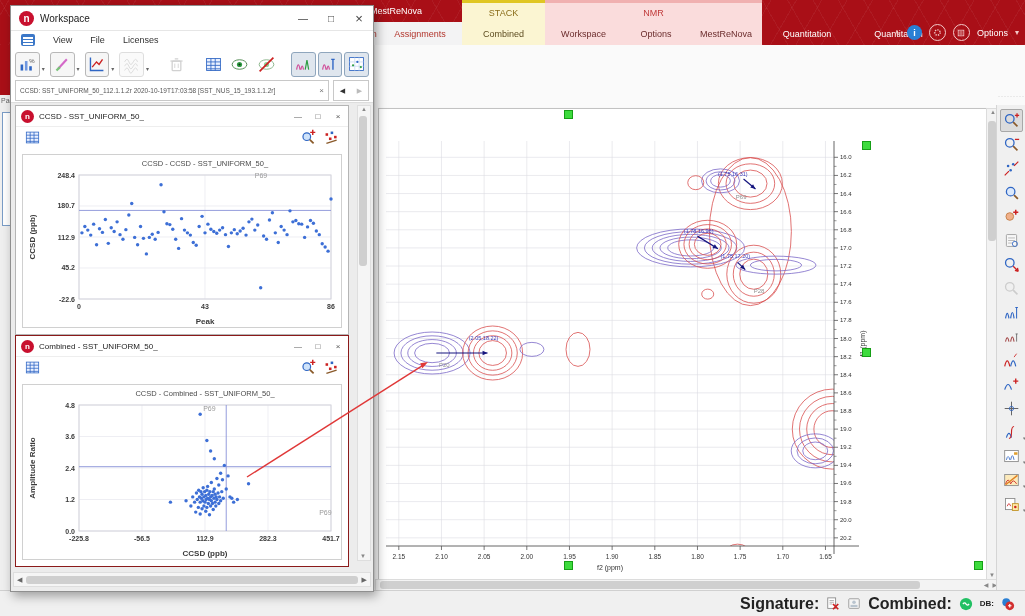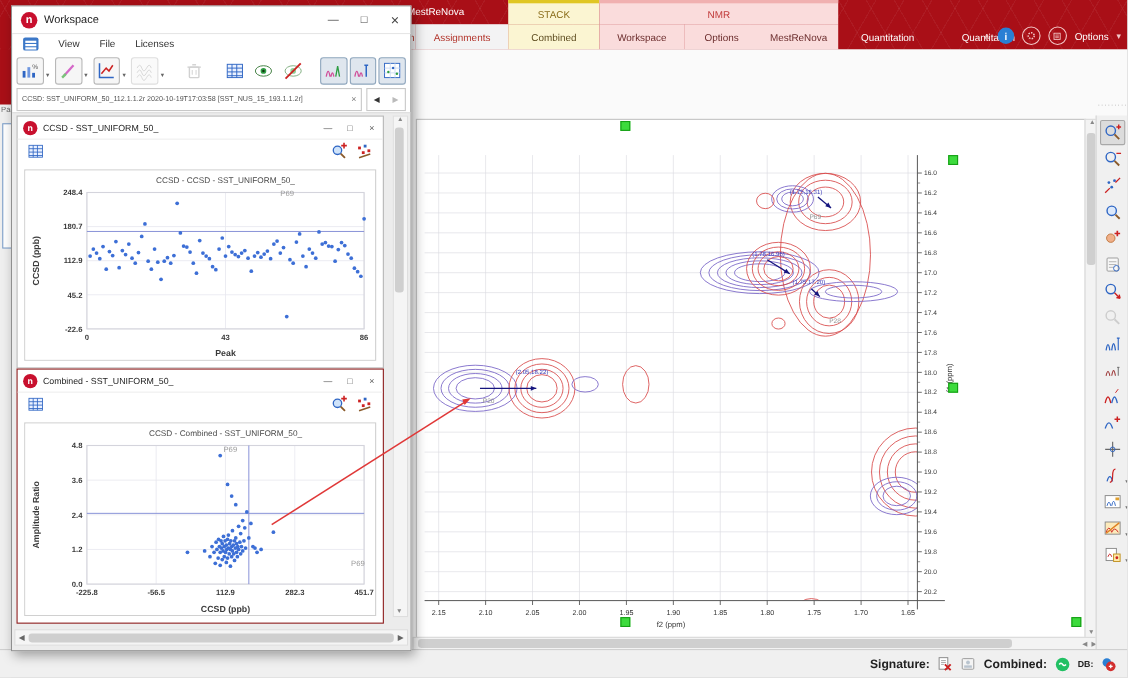--- a/index.html
+++ b/index.html
@@ -43,21 +43,21 @@
   .handle{position:absolute;width:7px;height:7px;background:#3ddb3d;border:1px solid #169e16;z-index:3;}
   
   .rtools{position:absolute;right:0;top:105px;width:28px;height:485px;background:#f0f0f0;border-left:1px solid #d5d5d5;z-index:2;display:flex;flex-direction:column;align-items:center;padding-top:4px;gap:1px;}
   .rtool{width:21px;height:21px;display:flex;align-items:center;justify-content:center;border:1px solid transparent;border-radius:2px;position:relative;}
   .rtool svg{width:17px;height:17px;}
   .rtool.sel{background:#dcdcdc;border-color:#a8a8a8;}
   .rtool.dis{opacity:.4;}
   .rtool .dd{position:absolute;right:-4px;bottom:2px;font-size:5px;color:#777;}
   
   .statusbar{position:absolute;left:0;bottom:0;width:1025px;height:26px;background:#f0f0f0;border-top:1px solid #d0d0d0;z-index:2;display:flex;align-items:center;justify-content:flex-end;gap:7px;padding-right:10px;box-sizing:border-box;}
-  .statusbar .lbl{font-size:11px;font-weight:bold;color:#222;}
+  .statusbar .lbl{font-size:16px;font-weight:bold;color:#222;}
   .statusbar svg{width:14px;height:14px;}
   
   .wsw{position:absolute;left:10px;top:5px;width:362px;height:585px;background:#fff;border:1px solid #8f8f8f;box-shadow:3px 4px 10px rgba(0,0,0,.35);z-index:5;}
   .ws-title{position:absolute;left:0;top:0;right:0;height:24px;background:#fff;border-bottom:1px solid #e6e6e6;display:flex;align-items:center;}
   .logo{width:15px;height:15px;border-radius:50%;background:#c8102e;color:#fff;font-weight:bold;font-size:10px;display:flex;align-items:center;justify-content:center;margin:0 6px 0 8px;}
   .ws-title .t{font-size:10px;color:#222;flex:1;}
   .wbtn{width:28px;height:22px;display:flex;align-items:center;justify-content:center;font-size:10px;color:#444;}
   .ws-menu{position:absolute;left:0;top:25px;right:0;height:18px;display:flex;align-items:center;gap:18px;padding-left:10px;font-size:9px;color:#333;}
   .menu-ic{width:14px;height:12px;background:#3c78c8;border-radius:2px;position:relative;}
   .menu-ic:before{content:"";position:absolute;left:2px;top:3px;width:10px;height:1.5px;background:#fff;box-shadow:0 3px 0 #fff,0 6px 0 #fff;}

